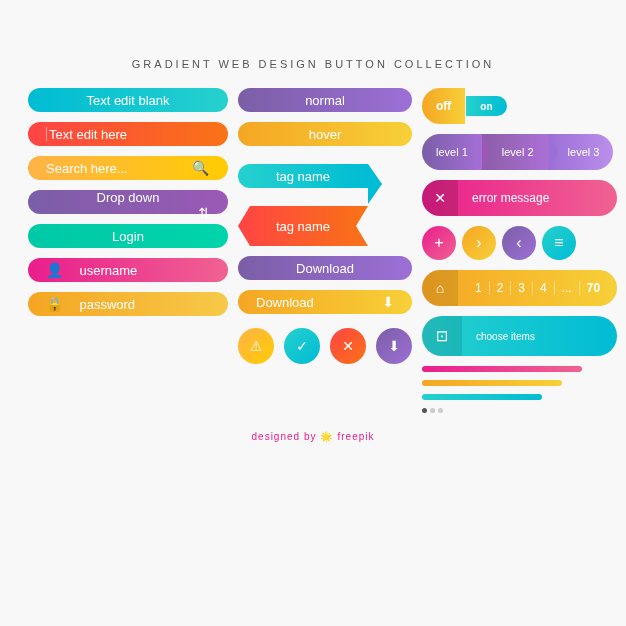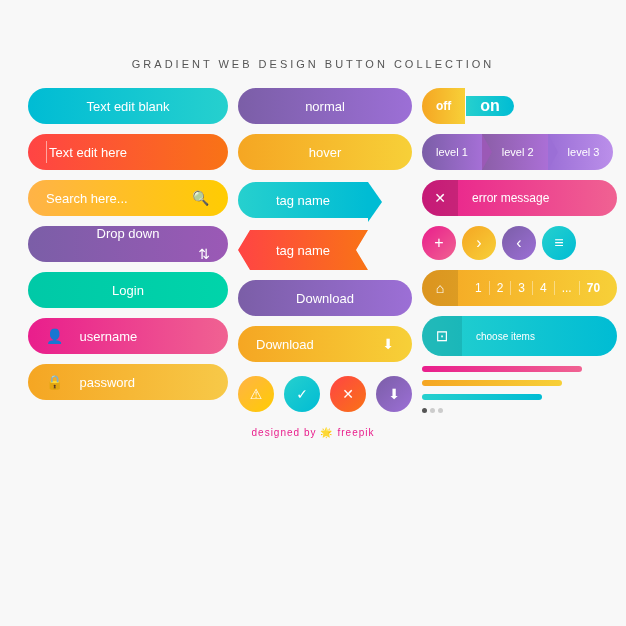--- a/index.html
+++ b/index.html
@@ -39,21 +39,21 @@
     .btn {
       border: none;
       cursor: pointer;
       font-size: 13px;
       font-weight: 500;
       color: #fff;
       display: flex;
       align-items: center;
       justify-content: center;
       border-radius: 30px;
-      height: 36px;
+      height: 24px;
       padding: 0 18px;
       position: relative;
       white-space: nowrap;
     }
     .btn .icon {
       margin-left: auto;
       font-size: 14px;
     }
     .btn .icon-left {
       margin-right: 8px;
@@ -172,21 +172,21 @@
       color: white;
       font-weight: 600;
       cursor: pointer;
     }
     .toggle-on {
       background: linear-gradient(to right, #26d0ce, #00bcd4);
       border-radius: 0 20px 20px 0;
       padding: 0 14px;
       height: 20px;
       display: flex; align-items: center; justify-content: center;
-      font-size: 16px;
+      font-size: 10px;
       color: white;
       font-weight: 600;
       cursor: pointer;
     }
     .sep-v {
       width: 1px; height: 70%; background: rgba(255,255,255,0.5);
     }
 
     .breadcrumb {
       display: flex;
@@ -332,21 +332,21 @@
     .pb2 { background: linear-gradient(to right, #f5a623, #f7d038); width: 140px; }
     .pb3 { background: linear-gradient(to right, #26d0ce, #00bcd4); width: 120px; }
     .progress-dots {
       display: flex; gap: 3px; align-items: center;
     }
     .dot { width: 5px; height: 5px; border-radius: 50%; background: #ccc; }
     .dot.active { background: #555; }
 
     .footer {
       text-align: center;
-      margin-top: 11px;
+      margin-top: 18px;
       font-size: 10px;
       color: #aaa;
       letter-spacing: 1px;
     }
     .footer span { color: #e91e8c; }
   </style>
 </head>
 <body>
 
 <div class="page-title">GRADIENT WEB DESIGN BUTTON COLLECTION</div>

